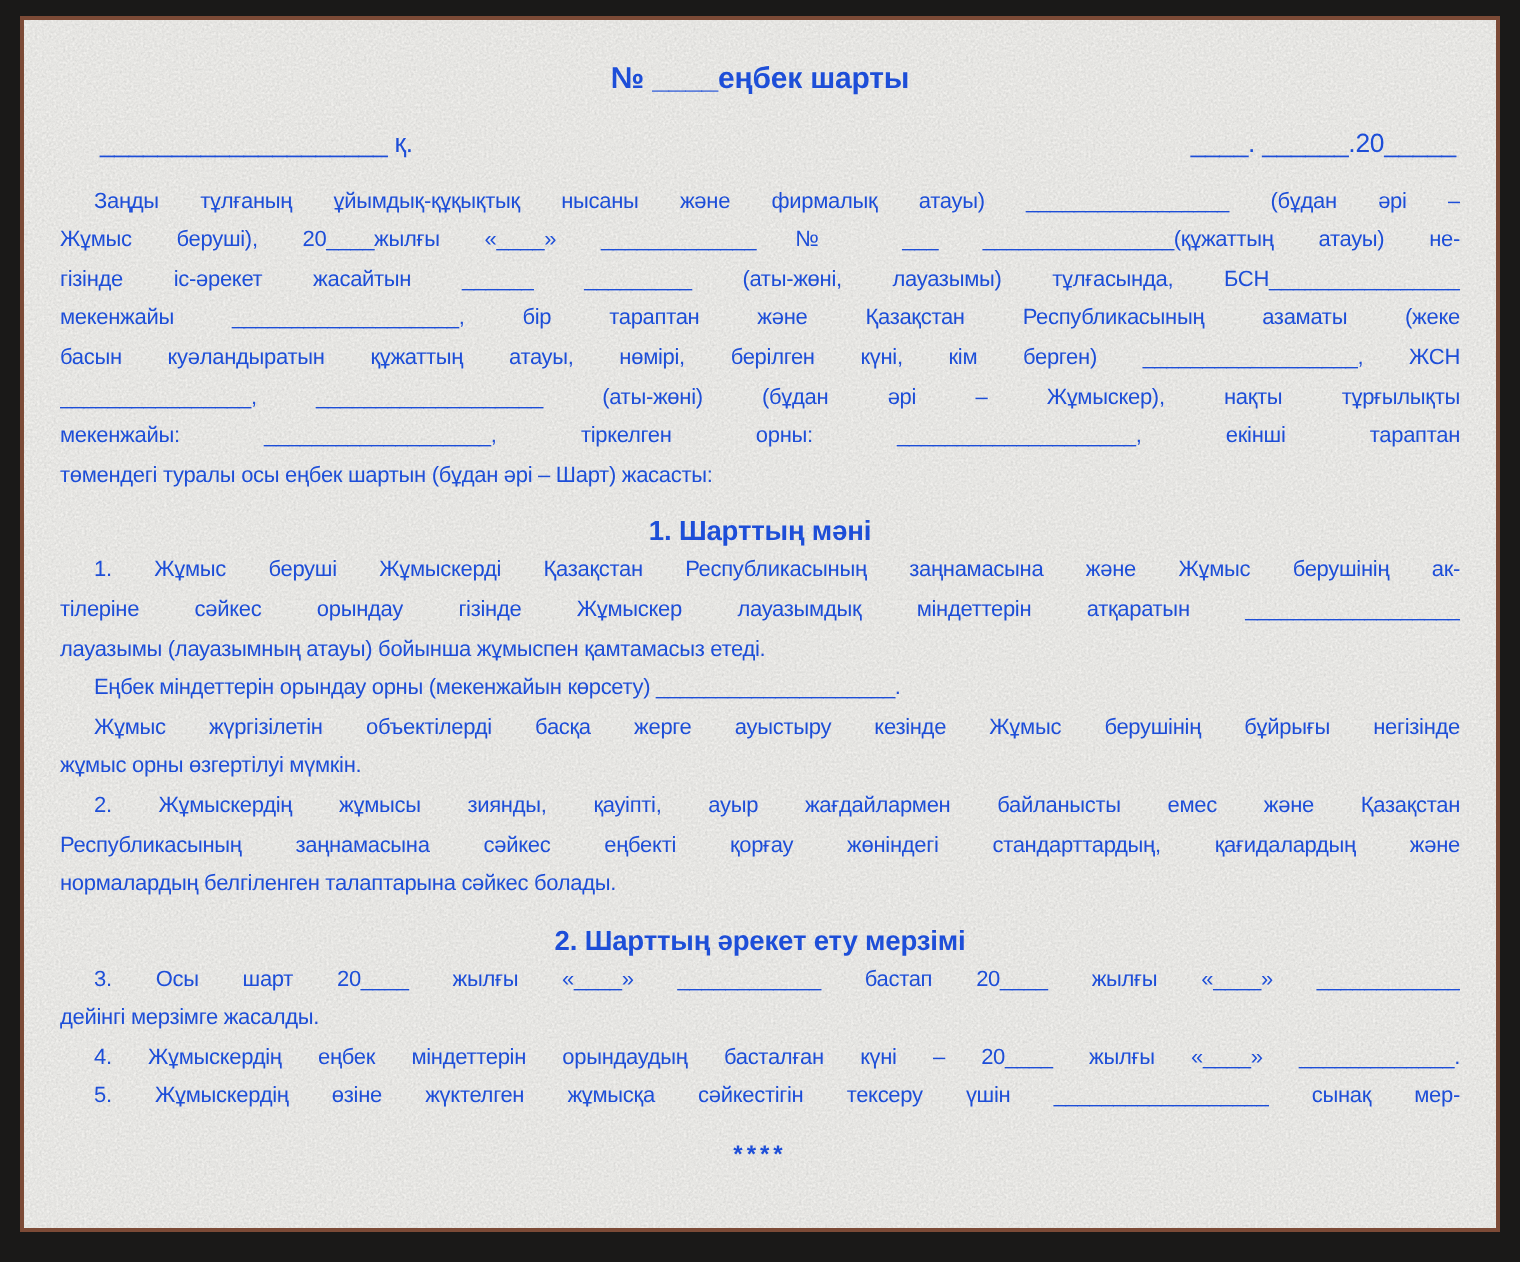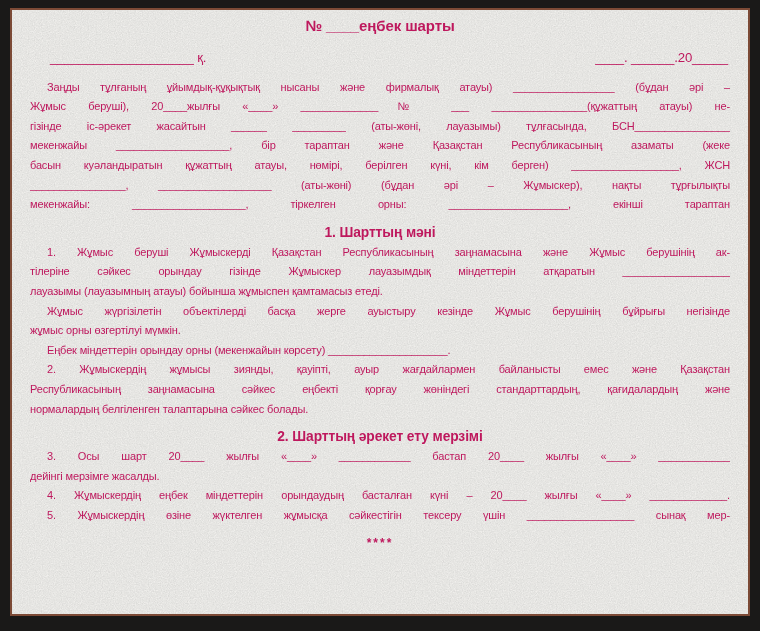--- a/index.html
+++ b/index.html
@@ -18,22 +18,22 @@
     border: 2px solid #7c4a36;
     overflow: hidden;
   }
   .grain {
     position: absolute; inset: 0;
     width: 100%; height: 100%;
     pointer-events: none;
   }
   .content {
     position: relative;
-    padding: 6px 18px 0 18px;
-    color: #be185d;
+    padding: 20px 18px 0 18px;
+    color: #1d4ed8;
   }
 
   .h {
     text-align: center;
     font-weight: bold;
     font-size: 13.8px;
     line-height: 20px;
     letter-spacing: -0.1px;
   }
   .title-line { font-size: 15px; line-height: 20px; }
@@ -99,37 +99,38 @@
       </div>
 
       <div class="para mt-intro">
         <div class="ln ind">Заңды тұлғаның ұйымдық-құқықтық нысаны және фирмалық атауы) _________________ (бұдан әрі –</div>
         <div class="ln">Жұмыс беруші), 20____жылғы «____» _____________№ ___ ________________(құжаттың атауы) не-</div>
         <div class="ln">гізінде іс-әрекет жасайтын ______ _________ (аты-жөні, лауазымы) тұлғасында, БСН________________</div>
         <div class="ln">мекенжайы ___________________, бір тараптан және Қазақстан Республикасының азаматы (жеке</div>
         <div class="ln">басын куәландыратын құжаттың атауы, нөмірі, берілген күні, кім берген) __________________, ЖСН</div>
         <div class="ln">________________, ___________________ (аты-жөні) (бұдан әрі – Жұмыскер), нақты тұрғылықты</div>
         <div class="ln">мекенжайы: ___________________, тіркелген орны: ____________________, екінші тараптан</div>
+        <div class="ln end">төмендегі туралы осы еңбек шартын (бұдан әрі – Шарт) жасасты:</div>
       </div>
 
       <div class="h mt-h">1. Шарттың мәні</div>
 
       <div class="para">
         <div class="ln ind">1. Жұмыс беруші Жұмыскерді Қазақстан Республикасының заңнамасына және Жұмыс берушінің ак-</div>
         <div class="ln">тілеріне сәйкес орындау гізінде Жұмыскер лауазымдық міндеттерін атқаратын __________________</div>
         <div class="ln end">лауазымы (лауазымның атауы) бойынша жұмыспен қамтамасыз етеді.</div>
       </div>
 
       <div class="para">
-        <div class="ln ind">Жұмыс жүргізілетін объектілерді басқа жерге ауыстыру кезінде Жұмыс берушінің бұйрығы негізінде</div>
-        <div class="ln end">жұмыс орны өзгертілуі мүмкін.</div>
+        <div class="ln ind end">Еңбек міндеттерін орындау орны (мекенжайын көрсету) ____________________.</div>
       </div>
 
       <div class="para">
-        <div class="ln ind end">Еңбек міндеттерін орындау орны (мекенжайын көрсету) ____________________.</div>
+        <div class="ln ind">Жұмыс жүргізілетін объектілерді басқа жерге ауыстыру кезінде Жұмыс берушінің бұйрығы негізінде</div>
+        <div class="ln end">жұмыс орны өзгертілуі мүмкін.</div>
       </div>
 
       <div class="para">
         <div class="ln ind">2. Жұмыскердің жұмысы зиянды, қауіпті, ауыр жағдайлармен байланысты емес және Қазақстан</div>
         <div class="ln">Республикасының заңнамасына сәйкес еңбекті қорғау жөніндегі стандарттардың, қағидалардың және</div>
         <div class="ln end">нормалардың белгіленген талаптарына сәйкес болады.</div>
       </div>
 
       <div class="h mt-h">2. Шарттың әрекет ету мерзімі</div>
 

